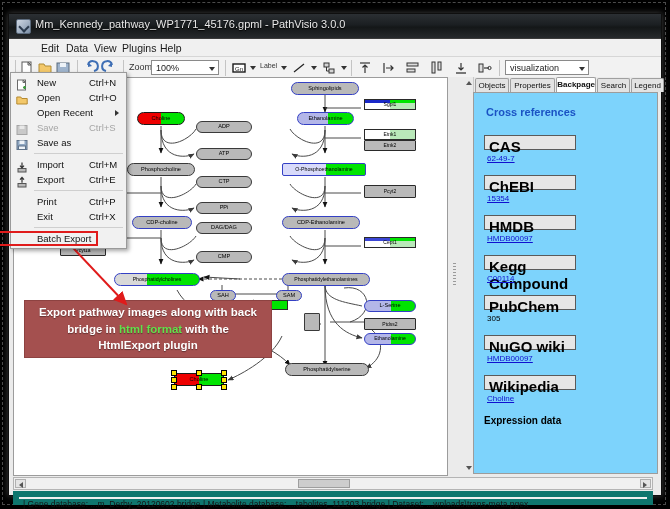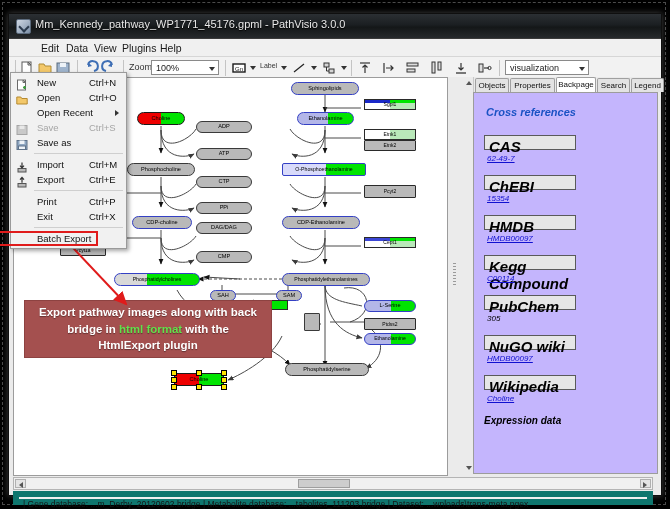--- a/index.html
+++ b/index.html
@@ -66,23 +66,23 @@
   .v-split{position:absolute;left:441px;top:0;width:9px;height:399px;background:#ebebeb;}
   .v-split .grip{position:absolute;left:3px;top:186px;width:3px;height:22px;
      background:repeating-linear-gradient(180deg,#9a9a9a 0 1px,transparent 1px 3px);}
 
   
   .dock{position:absolute;left:455px;top:0px;width:195px;height:399px;background:#ebebeb;}
   .dock-tabs{position:relative;height:15px;margin-left:9px;}
   .dtab{position:absolute;top:1px;height:14px;background:#e3e3e3;border:1px solid #a0a0a0;
      border-bottom:none;font-size:8px;color:#111;line-height:13px;text-align:center;box-sizing:border-box;
      border-radius:2px 2px 0 0;}
-  .dtab.sel{background:#fff;top:0;height:15px;font-weight:normal;z-index:3;}
-  .dock-body{position:absolute;left:9px;top:15px;right:1px;bottom:2px;background:#c4b5fd;
-     border:1px solid #9c9c9c;box-sizing:border-box;overflow:hidden;font-style:italic;}
+  .dtab.sel{background:#fff;top:0;height:15px;font-weight:bold;z-index:3;text-align:right;}
+  .dock-body{position:absolute;left:9px;top:15px;right:1px;bottom:2px;background:#7dd3fc;
+     border:1px solid #9c9c9c;box-sizing:border-box;overflow:hidden;}
   .dock-left-strip{position:absolute;left:0;top:0;width:9px;bottom:2px;background:#ebebeb;
      border-right:1px solid #c9c9c9;}
   .strip-arrow{position:absolute;left:2px;width:0;height:0;border-left:3px solid transparent;
      border-right:3px solid transparent;}
 
   .xref-title{position:absolute;left:12px;top:13px;font-size:11px;font-weight:bold;color:#1a52c4;
      font-family:"Liberation Sans",sans-serif;}
   .xref-box{position:absolute;left:10px;width:92px;height:15px;background:#e6e6e6;
      border:1px solid #5a5a5a;box-sizing:border-box;}
   .xref-box span{position:absolute;left:4px;top:2px;font-size:15px;font-weight:bold;color:#000;}

